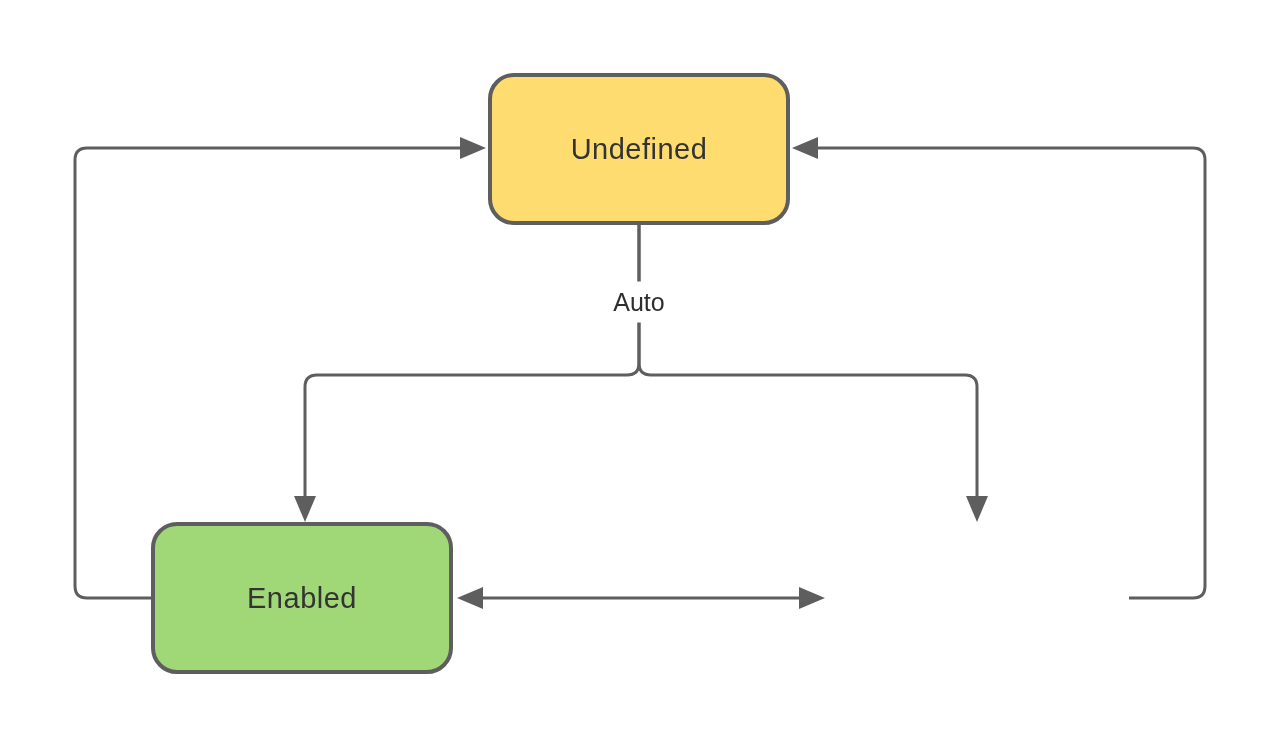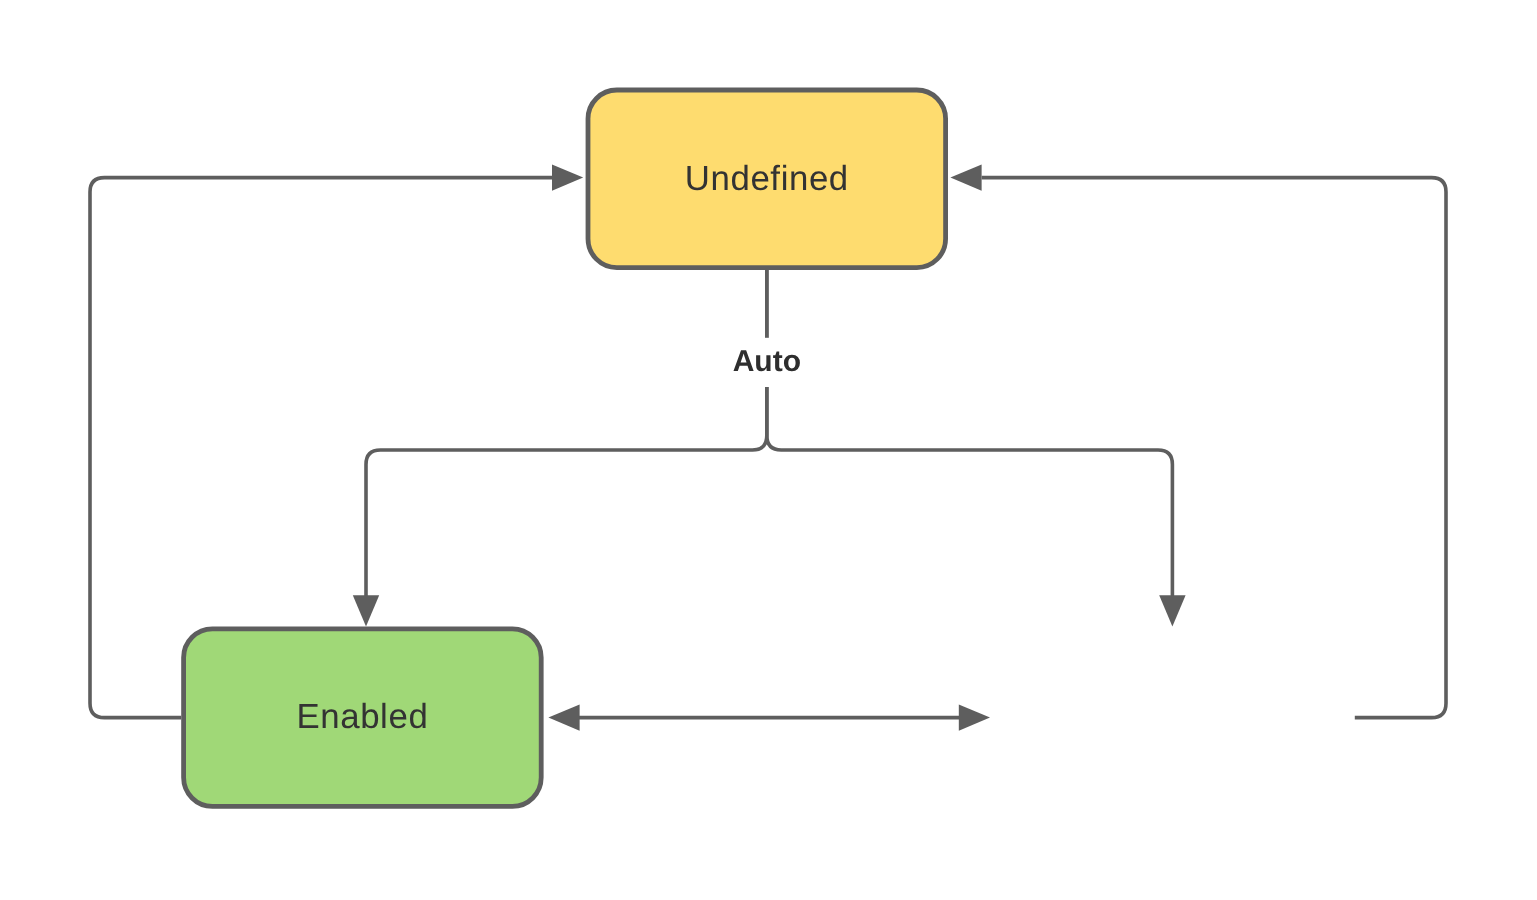--- a/index.html
+++ b/index.html
@@ -49,21 +49,21 @@
   .node-enabled   { left: 151px; top: 522px; background: #A0D877; }
   .node-disabled  { left: 827px; top: 522px; background: #9DD2F0; }
   .edge-label {
     position: absolute;
     left: 639px;
     top: 302px;
     transform: translate(-50%, -50%);
     background: #ffffff;
     padding: 6px 10px;
     font-size: 25px;
-    font-weight: bold;
+    font-weight: normal;
     color: #2E2E2E;
   }
 </style>
 </head>
 <body>
 
 <div class="canvas">
 
   <svg class="edges-svg" viewBox="0 0 1281 750" xmlns="http://www.w3.org/2000/svg">
 

